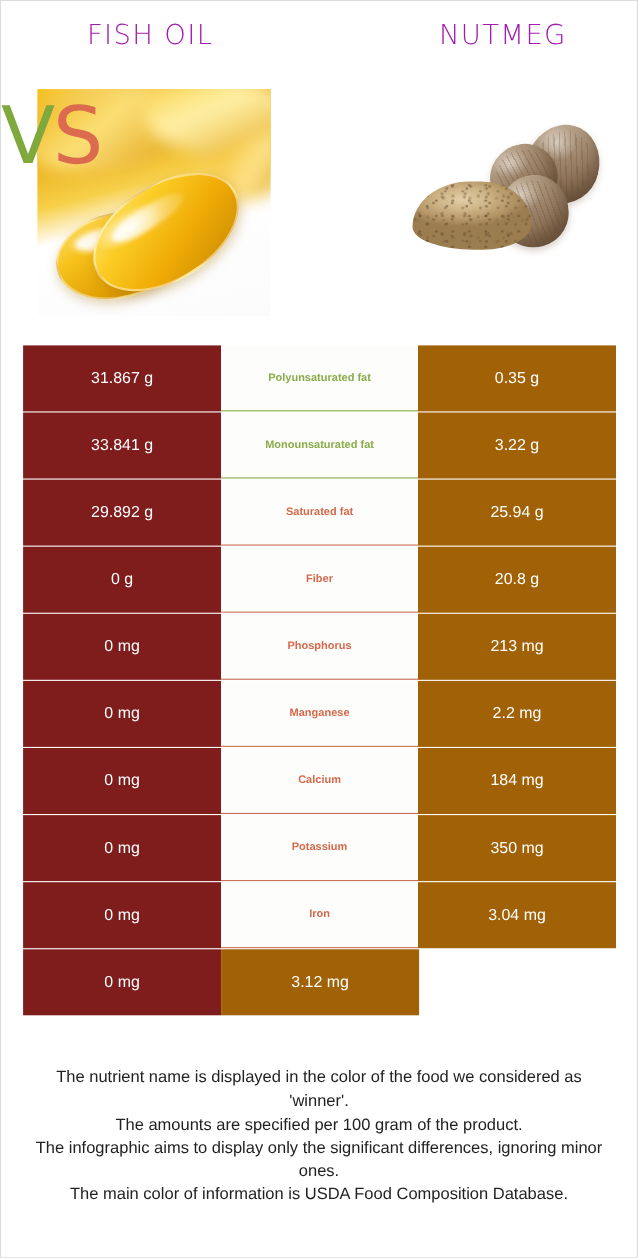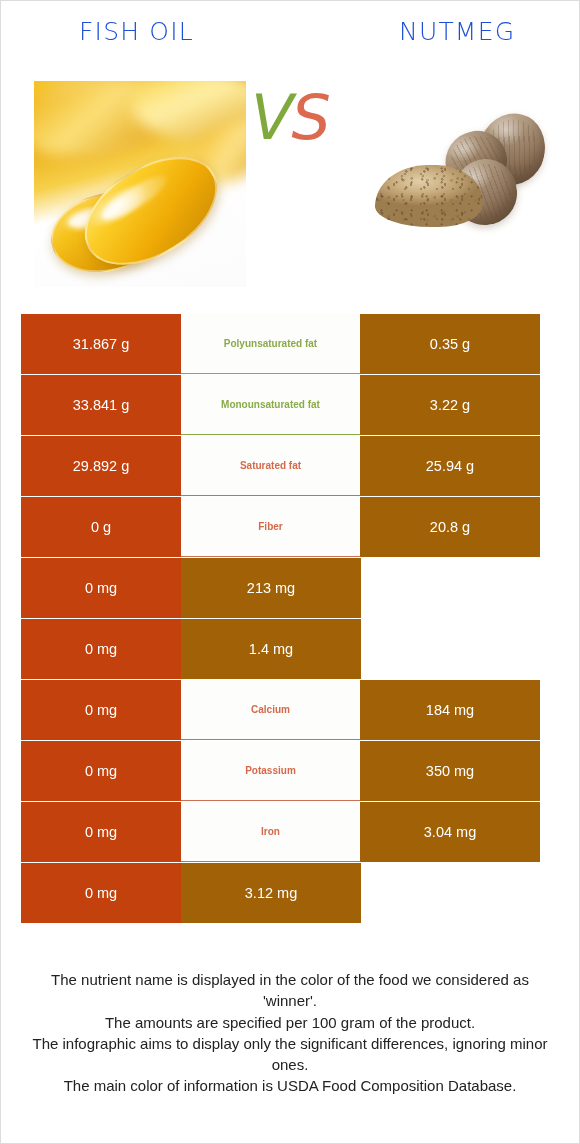--- a/index.html
+++ b/index.html
@@ -22,21 +22,21 @@
     height: 64px;
     position: relative;
   }
   .food-title {
     position: absolute;
     top: 16px;
     font-family: "DejaVu Sans", "Liberation Sans", sans-serif;
     font-weight: 300;
     font-size: 25px;
     letter-spacing: 1.2px;
-    color: #1d4ed8;
+    color: #a21caf;
     white-space: nowrap;
     text-align: right;
   }
   .food-title.left  { left: 78px; }
   .food-title.right { left: 398px; }
 
   
   .hero {
     position: relative;
     height: 230px;
@@ -106,29 +106,27 @@
     border-radius: 50%;
     background: linear-gradient(100deg, rgba(255,255,255,.95), rgba(255,255,255,.1));
     filter: blur(2px);
   }
 
   
   .vs {
     position: absolute;
     left: 0; right: 0;
     top: 22px;
-    text-align: center;
     font-family: "DejaVu Sans", "Liberation Sans", sans-serif;
     font-weight: 400;
-    font-size: 62px;
+    font-size: 72px;
     line-height: 1;
     letter-spacing: -2px;
     z-index: 6;
     pointer-events: none;
-    font-style: italic;
   }
   .vs .v { color: #7FA93C; }
   .vs .s { color: #DB6A4E; }
 
   
   .nutmeg-img {
     position: absolute;
     left: 360px;
     top: 28px;
     width: 192px;
@@ -194,22 +192,22 @@
   }
   .cell {
     display: flex;
     align-items: center;
     justify-content: center;
     font-size: 14.5px;
     font-weight: 400;
     box-sizing: border-box;
   }
   .cell.left-val {
-    width: 160px;
-    background: #c2410c;
+    width: 180px;
+    background: #7f1d1d;
     color: #ffffff;
   }
   .cell.name {
     width: 179px;
     background: #fdfdfb;
     font-size: 10px;
     font-weight: 600;
   }
   .cell.name.win-left  { color: #8AAB4A; border-bottom: 1px solid #8AAB4A; }
   .cell.name.win-right { color: #D4694B; border-bottom: 1px solid #CB7055; }
@@ -292,25 +290,27 @@
       <div class="cell name win-right">Saturated fat</div>
       <div class="cell right-val">25.94 g</div>
     </div>
     <div class="row">
       <div class="cell left-val">0 g</div>
       <div class="cell name win-right">Fiber</div>
       <div class="cell right-val">20.8 g</div>
     </div>
     <div class="row">
       <div class="cell left-val">0 mg</div>
+      <div class="cell name win-right">Phosphorus</div>
       <div class="cell right-val">213 mg</div>
     </div>
     <div class="row">
       <div class="cell left-val">0 mg</div>
-      <div class="cell right-val">1.4 mg</div>
+      <div class="cell name win-right">Manganese</div>
+      <div class="cell right-val">2.2 mg</div>
     </div>
     <div class="row">
       <div class="cell left-val">0 mg</div>
       <div class="cell name win-right">Calcium</div>
       <div class="cell right-val">184 mg</div>
     </div>
     <div class="row">
       <div class="cell left-val">0 mg</div>
       <div class="cell name win-right">Potassium</div>
       <div class="cell right-val">350 mg</div>

